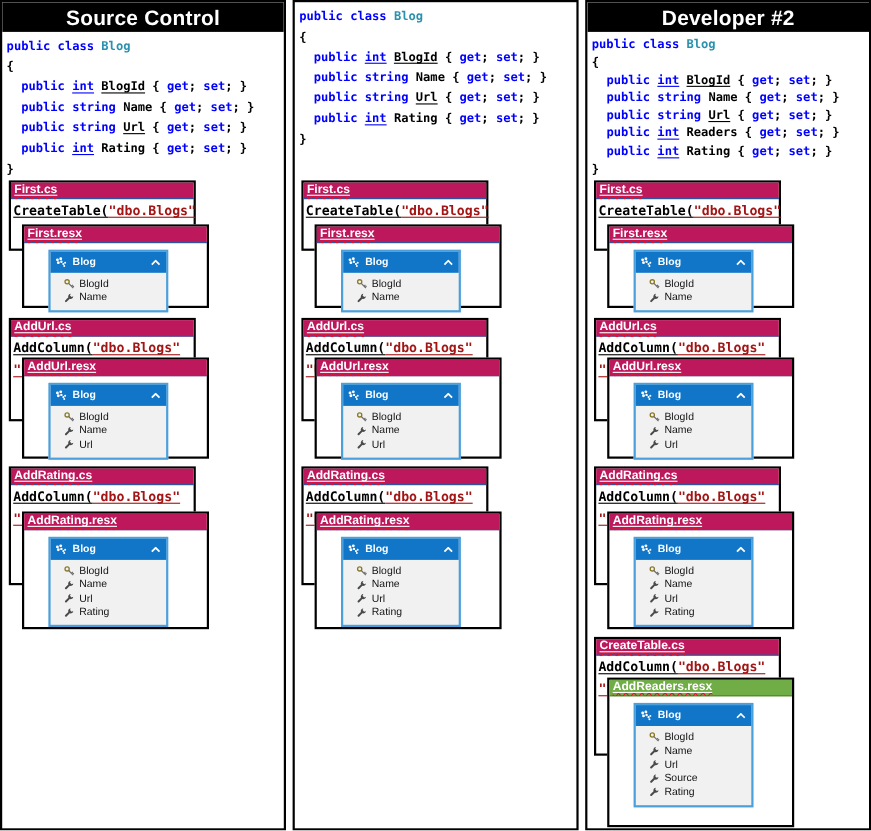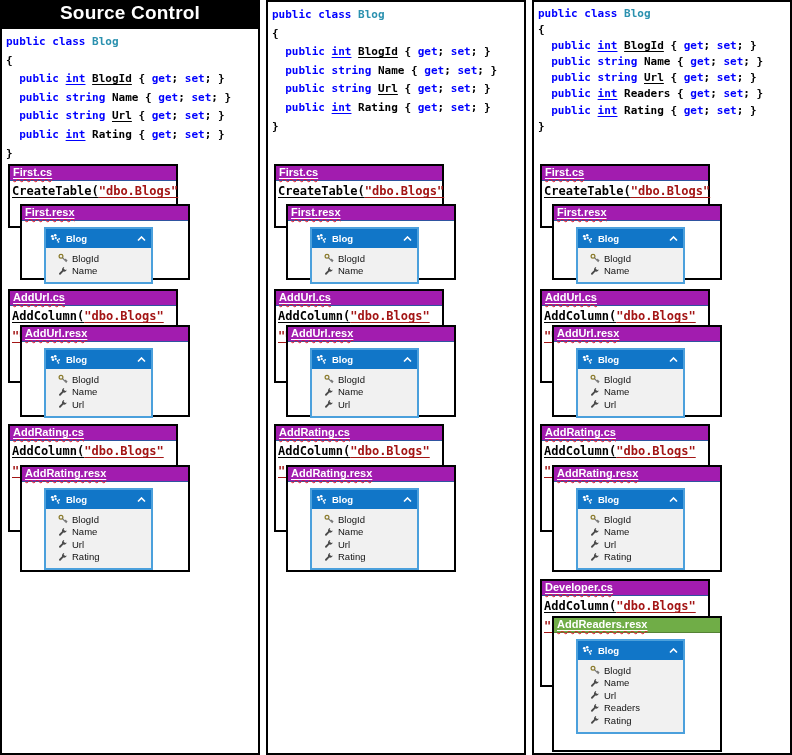--- a/index.html
+++ b/index.html
@@ -1,32 +1,32 @@
 <!DOCTYPE html>
 <html><head>
 <meta charset="utf-8">
 <style>
   html,body{margin:0;padding:0;background:#fff;}
   body{width:792px;height:755px;font-family:"Liberation Sans",sans-serif;}
   #cols{display:flex;gap:6px;width:792px;}
   .column{position:relative;width:260px;height:755px;border:2px solid #000;box-sizing:border-box;background:#fff;overflow:hidden;}
-  .col-header{height:27px;background:#000;color:#fff;display:flex;align-items:flex-start;justify-content:center;
+  .col-header{height:27px;background:#000;color:#fff;display:flex;align-items:flex-end;justify-content:center;
     font-size:19px;font-weight:700;letter-spacing:.2px;}
   .code-block{padding:4px 0 0 4px;font-family:"DejaVu Sans Mono","Liberation Mono",monospace;
     font-weight:700;font-size:11px;line-height:18.6px;white-space:pre;}
   .code-block.dense{line-height:16.1px;}
   .c-kw{color:#0000FF;}
   .c-p{color:#000;}
   .c-ty{color:#2B91AF;}
   .c-st{color:#A31515;}
   .sq{text-decoration-line:underline;text-decoration-style:wavy;text-decoration-color:#e81123;
       text-decoration-thickness:1px;text-underline-offset:2px;text-decoration-skip-ink:none;text-decoration:underline;}
   .win{position:absolute;background:#fff;border:2px solid #000;box-sizing:border-box;}
   .win-bar{height:15px;display:flex;align-items:flex-start;padding-left:3px;box-sizing:border-box;}
-  .bar-blue{background:#a21caf;border-bottom:1px solid #2f54a0;}
+  .bar-blue{background:#be185d;border-bottom:1px solid #2f54a0;}
   .bar-green{background:#70AD47;border-bottom:1px solid #548235;}
   .t-wavy{font-size:11px;font-weight:700;color:#fff;line-height:13px;
     text-decoration-line:underline;text-decoration-style:wavy;text-decoration-color:#e81123;
     text-decoration-thickness:1px;text-underline-offset:2px;text-decoration-skip-ink:none;}
   .t-solid{text-decoration-line:underline;text-decoration-style:solid;text-decoration-thickness:1px;}
   .win-code{padding:3px 0 0 2px;font-family:"DejaVu Sans Mono","Liberation Mono",monospace;
     font-weight:700;font-size:12px;line-height:15px;white-space:pre;}
   .entity{margin:6px 0 0 22px;width:105px;border:2px solid #4BA0DC;box-sizing:content-box;background:#F1F1F1;}
   .entity-header{height:19px;background:#1176C8;display:flex;align-items:center;padding:0 5px 0 4px;}
   .entity-name{color:#fff;font-size:9.5px;font-weight:700;margin-left:5px;flex:1;}
@@ -347,20 +347,23 @@
               <span class="icn"><svg width="10" height="10" viewBox="0 0 10 10">
                   <path d="M8.6 3.4 A2.4 2.4 0 0 1 5.4 5.6 L2.6 8.4 A0.9 0.9 0 0 1 1.3 7.1 L4.1 4.3 A2.4 2.4 0 0 1 6.3 1.1 L5.6 2.6 L7.1 4.1 Z" fill="#4a4a4a"></path>
                 </svg></span>
               <span>Rating</span>
             </div>
           </div>
         </div>
       </div>
     </div>
     <div class="column">
+      <div class="col-header">
+        <span>Developer #2</span>
+      </div>
       <div class="code-block dense"><div class="code-line"><span class="c-kw">public </span><span class="c-kw">class </span><span class="c-ty">Blog</span></div><div class="code-line"><span class="c-p">{</span></div><div class="code-line"><span class="c-p">  </span><span class="c-kw">public </span><span class="c-kw sq">int</span><span class="c-p"> </span><span class="c-p sq">BlogId</span><span class="c-p"> { </span><span class="c-kw">get</span><span class="c-p">; </span><span class="c-kw">set</span><span class="c-p">; }</span></div><div class="code-line"><span class="c-p">  </span><span class="c-kw">public </span><span class="c-kw">string</span><span class="c-p"> Name { </span><span class="c-kw">get</span><span class="c-p">; </span><span class="c-kw">set</span><span class="c-p">; }</span></div><div class="code-line"><span class="c-p">  </span><span class="c-kw">public </span><span class="c-kw">string</span><span class="c-p"> </span><span class="c-p sq">Url</span><span class="c-p"> { </span><span class="c-kw">get</span><span class="c-p">; </span><span class="c-kw">set</span><span class="c-p">; }</span></div><div class="code-line"><span class="c-p">  </span><span class="c-kw">public </span><span class="c-kw sq">int</span><span class="c-p"> Readers { </span><span class="c-kw">get</span><span class="c-p">; </span><span class="c-kw">set</span><span class="c-p">; }</span></div><div class="code-line"><span class="c-p">  </span><span class="c-kw">public </span><span class="c-kw sq">int</span><span class="c-p"> Rating { </span><span class="c-kw">get</span><span class="c-p">; </span><span class="c-kw">set</span><span class="c-p">; }</span></div><div class="code-line"><span class="c-p">}</span></div></div>
       <div class="win" style="left: 6px; top: 162px; width: 170px; height: 64px; z-index: 1;">
         <div class="win-bar bar-blue">
           <span class="t-wavy"><span class="t-solid">First.cs</span></span>
         </div>
         <div class="win-code"><div><span class="c-p sq">CreateTable(</span><span class="c-st sq">"dbo.Blogs"</span></div></div>
       </div>
       <div class="win" style="left: 18px; top: 202px; width: 170px; height: 76px; z-index: 2;">
         <div class="win-bar bar-blue">
           <span class="t-wavy"><span class="t-solid">First.resx</span></span>
@@ -503,21 +506,21 @@
               <span class="icn"><svg width="10" height="10" viewBox="0 0 10 10">
                   <path d="M8.6 3.4 A2.4 2.4 0 0 1 5.4 5.6 L2.6 8.4 A0.9 0.9 0 0 1 1.3 7.1 L4.1 4.3 A2.4 2.4 0 0 1 6.3 1.1 L5.6 2.6 L7.1 4.1 Z" fill="#4a4a4a"></path>
                 </svg></span>
               <span>Rating</span>
             </div>
           </div>
         </div>
       </div>
       <div class="win" style="left: 6px; top: 577px; width: 170px; height: 108px; z-index: 7;">
         <div class="win-bar bar-blue">
-          <span class="t-wavy"><span class="t-solid">Developer.cs</span></span>
+          <span class="t-wavy"><span class="t-solid">CreateTable.cs</span></span>
         </div>
         <div class="win-code"><div><span class="c-p sq">AddColumn(</span><span class="c-st sq">"dbo.Blogs"</span></div><div style="margin-top: 5px;"><span class="c-st sq">"Readers"</span></div></div>
       </div>
       <div class="win" style="left: 18px; top: 614px; width: 170px; height: 136px; z-index: 8;">
         <div class="win-bar bar-green">
           <span class="t-wavy"><span class="t-solid">AddReaders.resx</span></span>
         </div>
         <div class="entity">
           <div class="entity-header">
             <span class="icn"><svg width="11" height="11" viewBox="0 0 11 11">
@@ -553,21 +556,21 @@
             <div class="entity-row">
               <span class="icn"><svg width="10" height="10" viewBox="0 0 10 10">
                   <path d="M8.6 3.4 A2.4 2.4 0 0 1 5.4 5.6 L2.6 8.4 A0.9 0.9 0 0 1 1.3 7.1 L4.1 4.3 A2.4 2.4 0 0 1 6.3 1.1 L5.6 2.6 L7.1 4.1 Z" fill="#4a4a4a"></path>
                 </svg></span>
               <span>Url</span>
             </div>
             <div class="entity-row">
               <span class="icn"><svg width="10" height="10" viewBox="0 0 10 10">
                   <path d="M8.6 3.4 A2.4 2.4 0 0 1 5.4 5.6 L2.6 8.4 A0.9 0.9 0 0 1 1.3 7.1 L4.1 4.3 A2.4 2.4 0 0 1 6.3 1.1 L5.6 2.6 L7.1 4.1 Z" fill="#4a4a4a"></path>
                 </svg></span>
-              <span>Readers</span>
+              <span>Source</span>
             </div>
             <div class="entity-row">
               <span class="icn"><svg width="10" height="10" viewBox="0 0 10 10">
                   <path d="M8.6 3.4 A2.4 2.4 0 0 1 5.4 5.6 L2.6 8.4 A0.9 0.9 0 0 1 1.3 7.1 L4.1 4.3 A2.4 2.4 0 0 1 6.3 1.1 L5.6 2.6 L7.1 4.1 Z" fill="#4a4a4a"></path>
                 </svg></span>
               <span>Rating</span>
             </div>
           </div>
         </div>
       </div>

